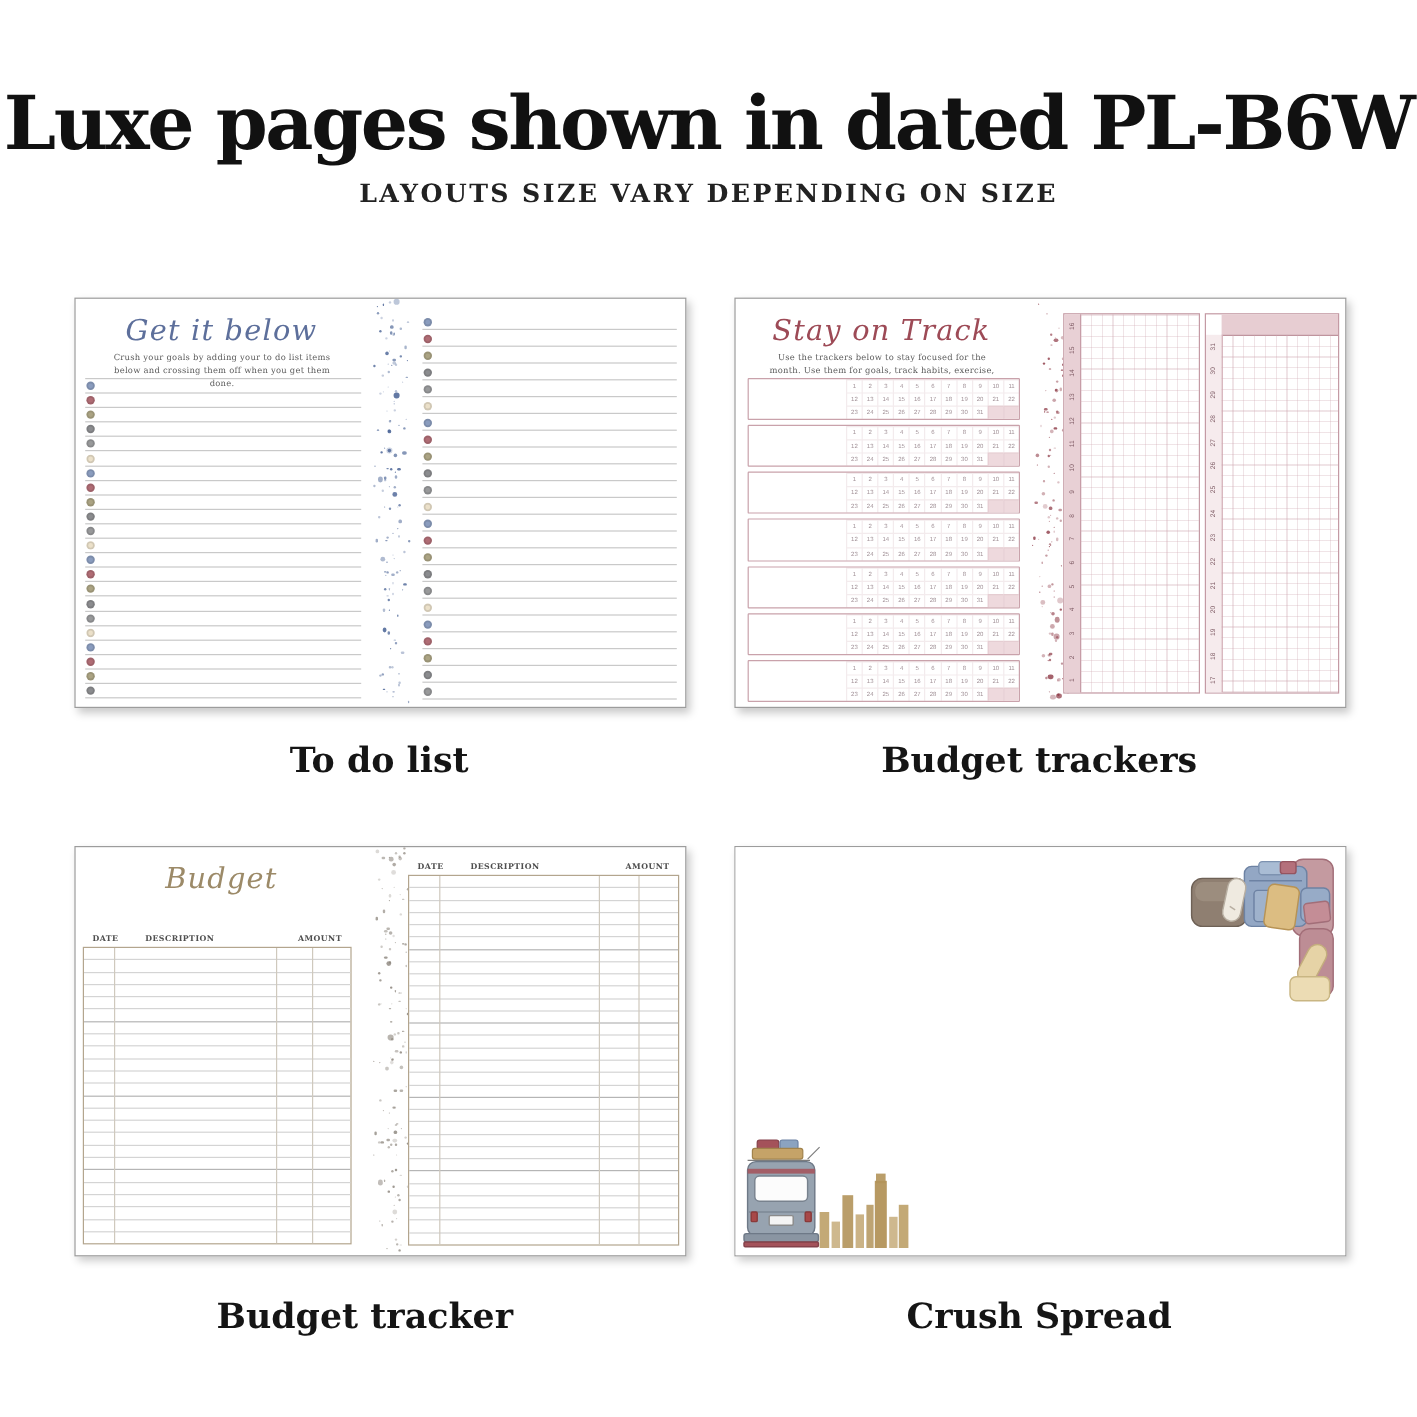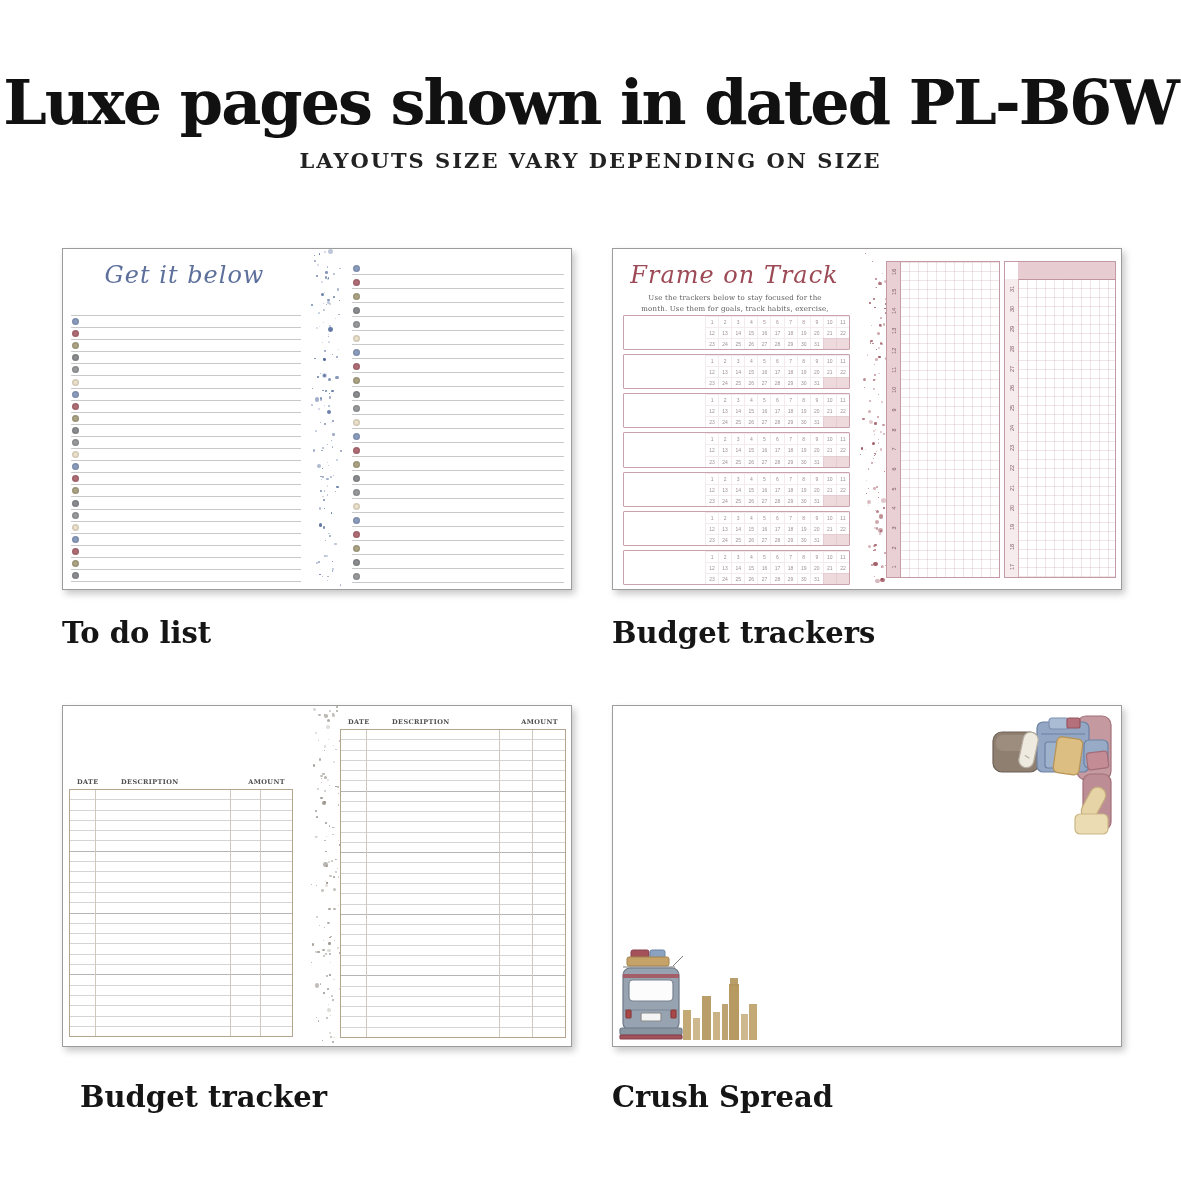--- a/index.html
+++ b/index.html
@@ -19,25 +19,25 @@
   
   .panel{
     position:absolute;width:508px;height:340px;background:#fff;
     border:1px solid #9c9c9c;box-shadow:3px 4px 7px rgba(0,0,0,0.22);
   }
   #panel-todo{left:62px;top:248px;}
   #panel-trackers{left:612px;top:248px;}
   #panel-budget{left:62px;top:705px;}
   #panel-frame{left:612px;top:705px;}
   .caption{
-    position:absolute;width:508px;text-align:left;font-size:29px;font-weight:bold;color:#151515;
+    position:absolute;width:508px;text-align:center;font-size:29px;font-weight:bold;color:#151515;
   }
   #cap-todo{left:62px;top:616px;}
   #cap-trackers{left:612px;top:616px;}
-  #cap-budget{left:80px;top:1080px;}
+  #cap-budget{left:50px;top:1080px;}
   #cap-frame{left:612px;top:1080px;}
 
   .script-heading{
     position:absolute;top:12px;left:0;width:243px;text-align:center;
     font-style:italic;font-size:24px;letter-spacing:1px;
   }
   .page-desc{
     position:absolute;top:44px;left:22px;width:200px;text-align:center;
     font-size:7px;line-height:1.55;color:#5b5b5b;letter-spacing:0.2px;
   }
@@ -98,20 +98,21 @@
   #van-art{position:absolute;left:4px;bottom:2px;}
 </style>
 </head>
 <body>
 
 <div class="page-title">Luxe pages shown in dated PL-B6W</div>
 <div class="page-subtitle">LAYOUTS SIZE VARY DEPENDING ON SIZE</div>
 
 <div class="panel" id="panel-todo">
   <div class="script-heading" style="color:#5d6f9b">Get it below</div>
+  <div class="page-desc">Crush your goals by adding your to do list items below and crossing them off when you get them done.</div>
   <div class="todo-rows" id="todo-left-rows">
       <div class="todo-row">
         <span class="todo-dot" style="background: rgb(126, 146, 184); box-shadow: rgba(0, 0, 0, 0.12) 0px 0px 0px 1.5px inset;"></span>
       </div>
       <div class="todo-row">
         <span class="todo-dot" style="background: rgb(168, 93, 102); box-shadow: rgba(0, 0, 0, 0.12) 0px 0px 0px 1.5px inset;"></span>
       </div>
       <div class="todo-row">
         <span class="todo-dot" style="background: rgb(162, 154, 118); box-shadow: rgba(0, 0, 0, 0.12) 0px 0px 0px 1.5px inset;"></span>
       </div>
@@ -363,21 +364,21 @@
         <span class="todo-dot" style="background: rgb(127, 128, 131); box-shadow: rgba(0, 0, 0, 0.12) 0px 0px 0px 1.5px inset;"></span>
       </div>
       <div class="todo-row">
         <span class="todo-dot" style="background: rgb(141, 142, 144); box-shadow: rgba(0, 0, 0, 0.12) 0px 0px 0px 1.5px inset;"></span>
       </div>
     </div>
 </div>
 <div class="caption" id="cap-todo">To do list</div>
 
 <div class="panel" id="panel-trackers">
-  <div class="script-heading" style="color:#9d4a56">Frame on Track</div>
+  <div class="script-heading" style="color:#9d4a56">Stay on Track</div>
   <div class="page-desc">Use the trackers below to stay focused for the month. Use them for goals, track habits, exercise, medication, etc.</div>
   <div class="tracker-boxes" id="tracker-boxes">
       <div class="tbox">
         <div class="tbox-label"></div>
         <div class="tbox-grid">
           <span class="tcell">1</span>
           <span class="tcell">2</span>
           <span class="tcell">3</span>
           <span class="tcell">4</span>
           <span class="tcell">5</span>
@@ -801,20 +802,21 @@
         <span class="vnum">29</span>
         <span class="vnum">30</span>
         <span class="vnum">31</span>
       </div>
     <div class="vgrid" style="top:17px"></div>
   </div>
 </div>
 <div class="caption" id="cap-trackers">Budget trackers</div>
 
 <div class="panel" id="panel-budget">
+  <div class="script-heading" style="color:#9c8a68">Budget</div>
 
   <div class="collabels" id="budget-left-labels">
     <span class="lab-date">DATE</span>
     <span class="lab-desc">DESCRIPTION</span>
     <span class="lab-amount">AMOUNT</span>
   </div>
   <div class="budget-table" id="budget-left-table">
     <div class="vline" style="left:25px"></div>
     <div class="vline" style="left:160px"></div>
     <div class="vline" style="left:190px"></div>

